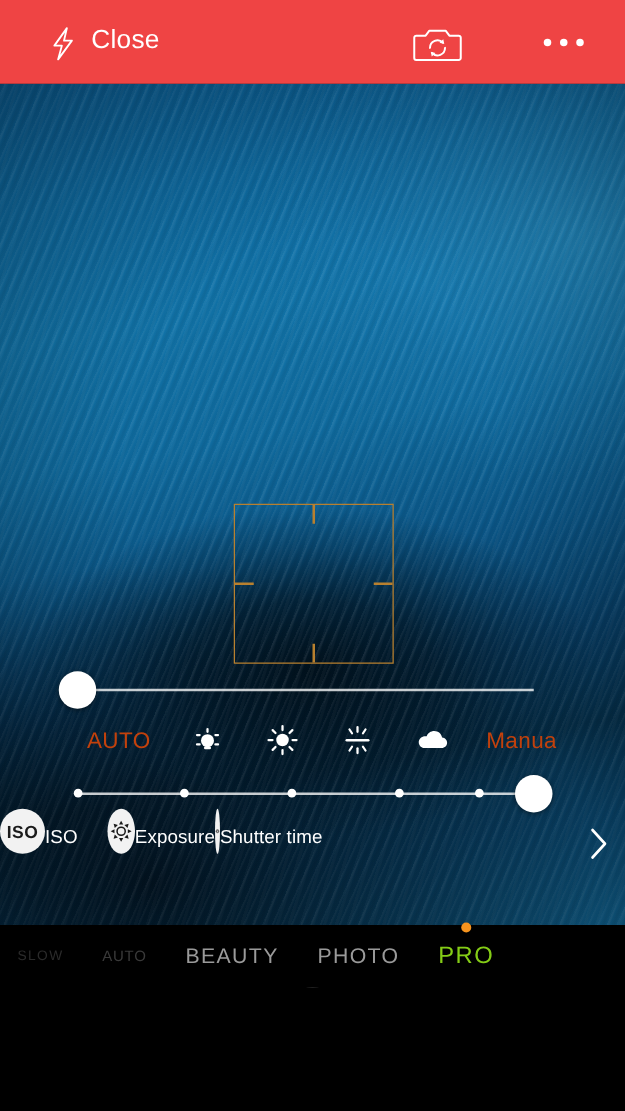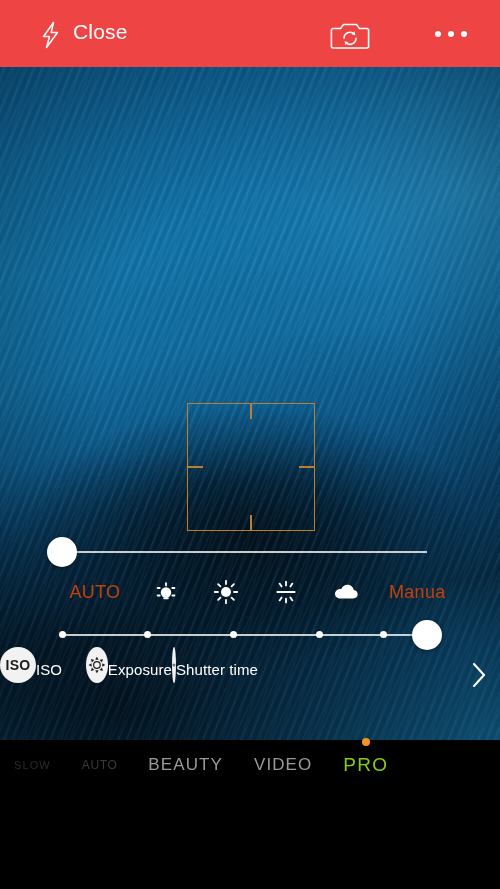--- a/index.html
+++ b/index.html
@@ -412,21 +412,21 @@
       <i></i>
       <i></i>
     </div>
   </div>
 
   <div class="modebar">
     <div class="modes">
       <span class="mode faint">SLOW</span>
       <span class="mode dim">AUTO</span>
       <span class="mode">BEAUTY</span>
-      <span class="mode">VIDEO</span>
+      <span class="mode">PHOTO</span>
       <span class="mode active">PRO</span>
     </div>
   </div>
 
   <div class="bottombar"></div>
 
   <div class="thumb-prev">
     <div class="tp"></div>
     <div class="floor"></div>
     <div class="sp-cone"></div>

